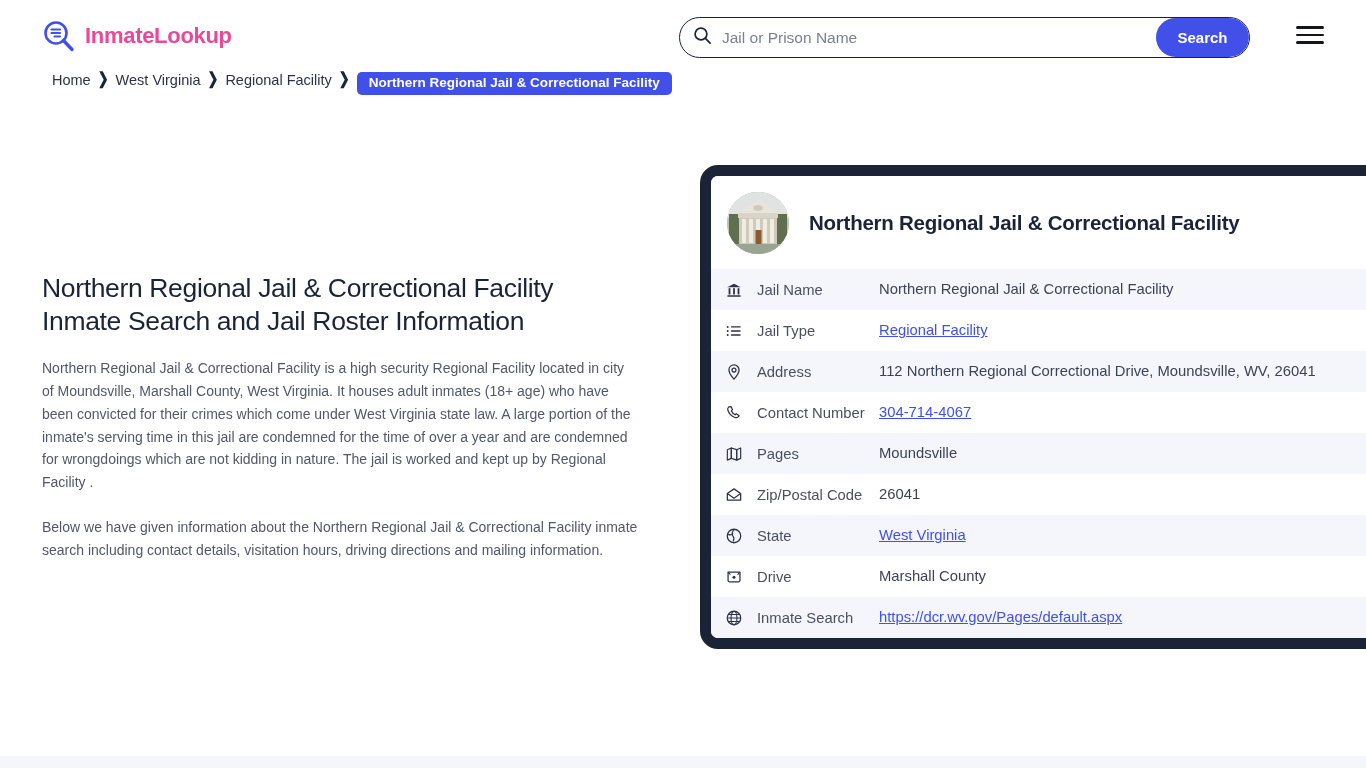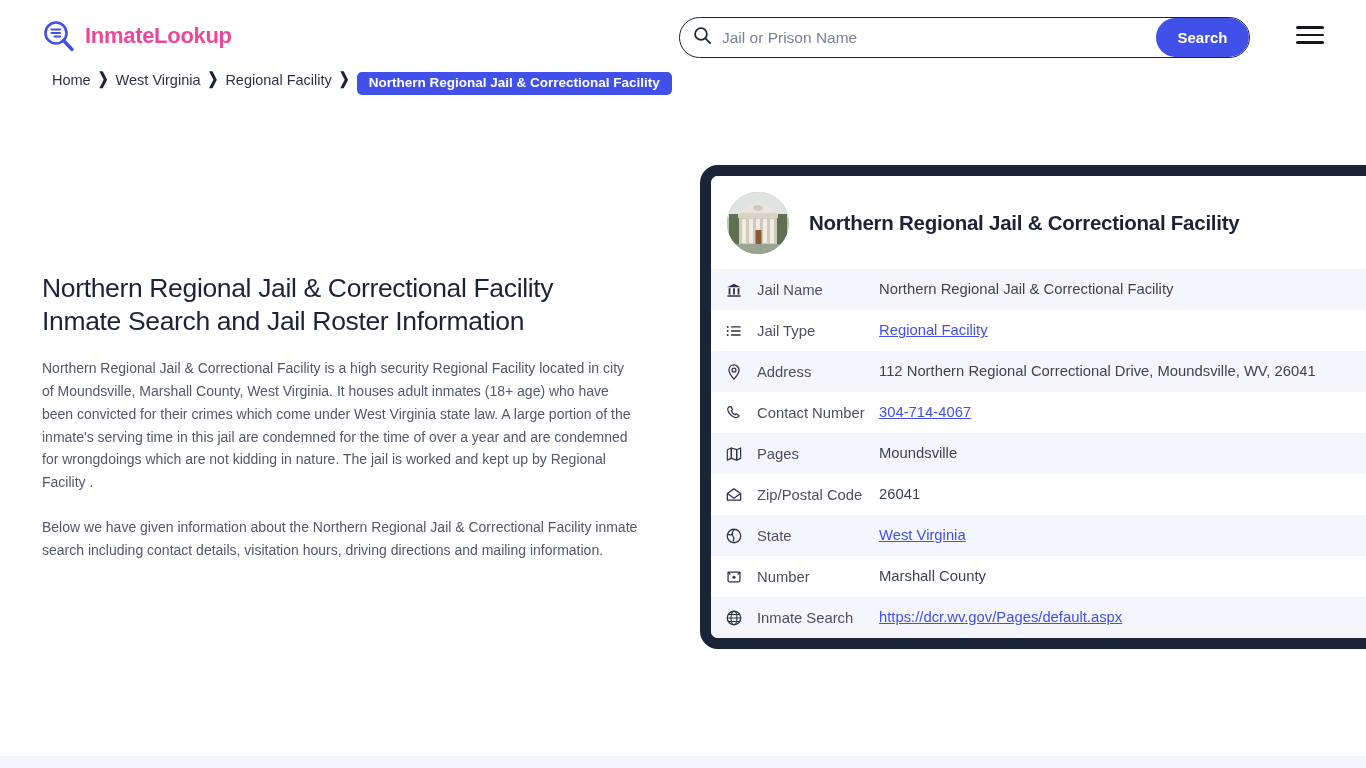--- a/index.html
+++ b/index.html
@@ -370,21 +370,21 @@
         <span class="row-value"><a href="#">West Virginia</a></span>
       </div>
       <div class="info-row">
         <span class="row-icon">
           <svg viewBox="0 0 20 20" width="18" height="18" fill="currentColor">
             <path d="M3.4 4.5h13.2v9.3a1.5 1.5 0 0 1-1.5 1.5H4.9a1.5 1.5 0 0 1-1.5-1.5z" fill="none" stroke="currentColor" stroke-width="1.4" stroke-linejoin="round"></path>
             <path d="M3.4 4.5 6 7.4M16.6 4.5 14 7.4" fill="none" stroke="currentColor" stroke-width="1.3"></path>
             <circle cx="10" cy="10.2" r="1.7"></circle>
           </svg>
         </span>
-        <span class="row-label">Number</span>
+        <span class="row-label">Drive</span>
         <span class="row-value">Marshall County</span>
       </div>
       <div class="info-row alt">
         <span class="row-icon">
           <svg viewBox="0 0 20 20" width="18" height="18" fill="currentColor">
             <circle cx="10" cy="10" r="7.5" fill="none" stroke="currentColor" stroke-width="1.4"></circle>
             <ellipse cx="10" cy="10" rx="3.3" ry="7.5" fill="none" stroke="currentColor" stroke-width="1.3"></ellipse>
             <line x1="2.6" y1="10" x2="17.4" y2="10" stroke="currentColor" stroke-width="1.3"></line>
             <line x1="3.9" y1="6.2" x2="16.1" y2="6.2" stroke="currentColor" stroke-width="1.2"></line>
             <line x1="3.9" y1="13.8" x2="16.1" y2="13.8" stroke="currentColor" stroke-width="1.2"></line>

